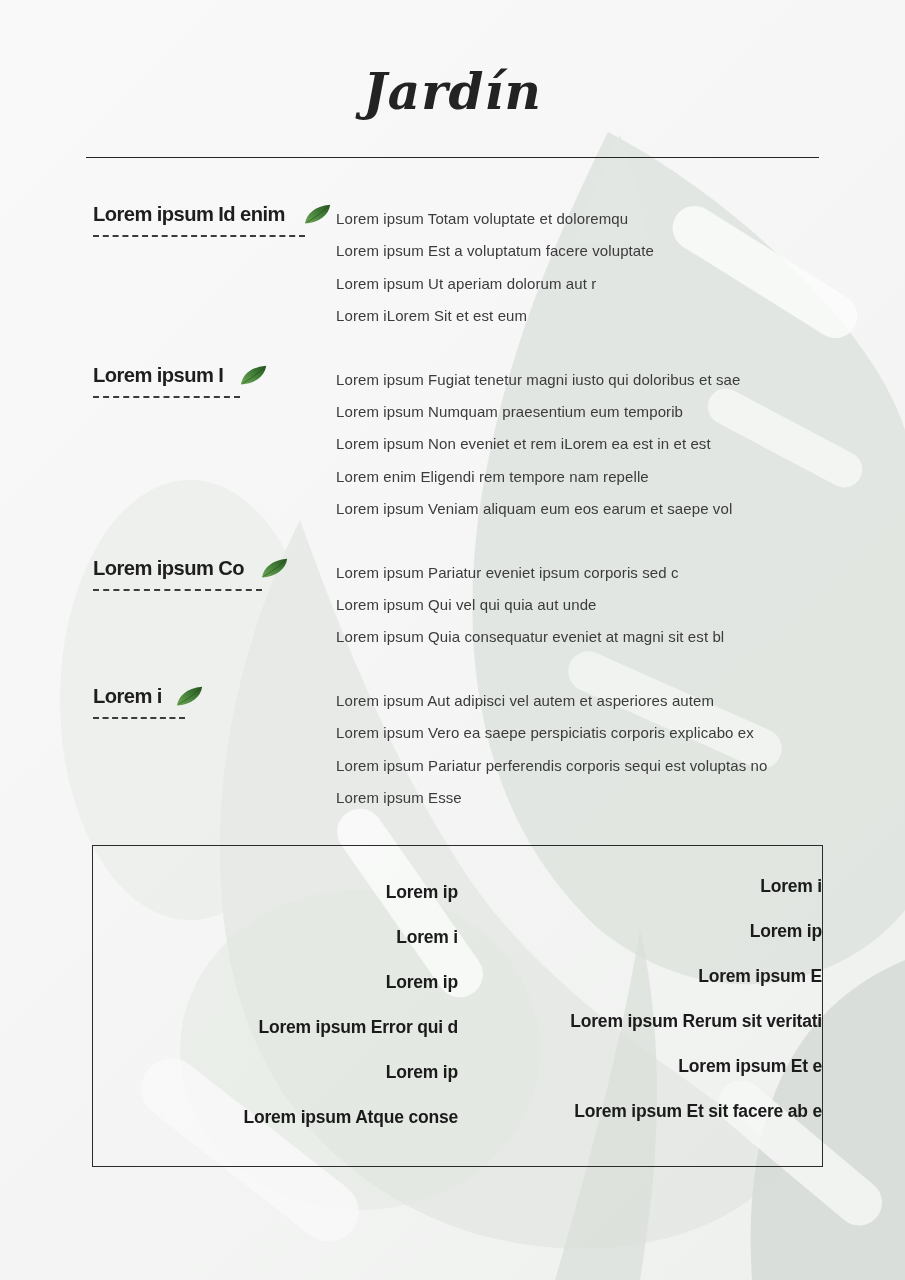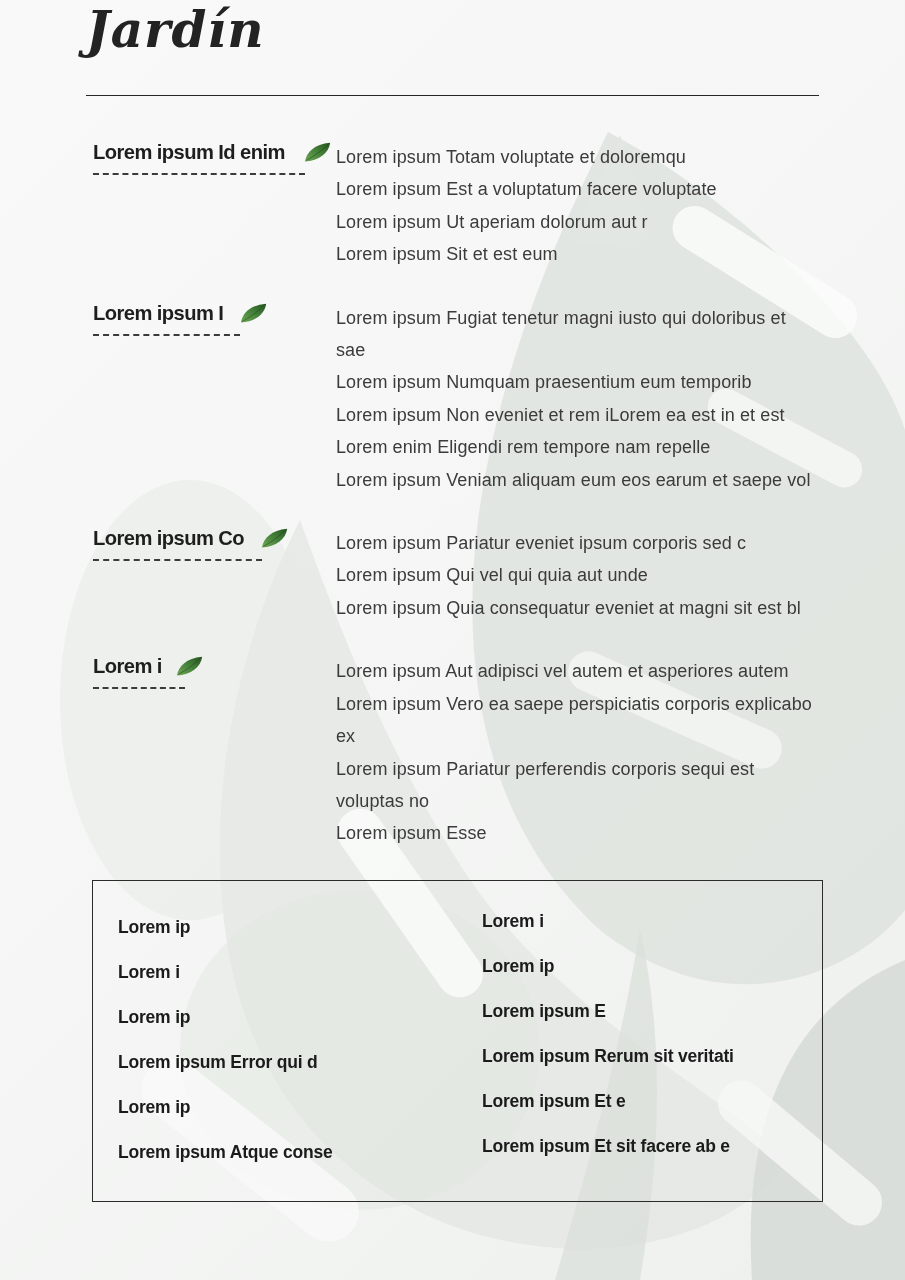--- a/index.html
+++ b/index.html
@@ -22,20 +22,22 @@
     pointer-events: none;
   }
   .content {
     position: relative;
     z-index: 1;
     padding: 0 86px;
   }
 
   
   .title {
+    margin-top: 62px;
+    text-align: center;
     font-family: "DejaVu Serif", serif;
     font-style: italic;
     font-weight: 700;
     font-size: 50px;
     letter-spacing: 1px;
     color: #232323;
   }
   .rule {
     margin-top: 36px;
     height: 0;
@@ -62,35 +64,36 @@
     margin-top: 9px;
     border-bottom: 2.4px dashed #3b3b3b;
   }
   .dash-0 { width: 212px; }
   .dash-1 { width: 147px; }
   .dash-2 { width: 169px; }
   .dash-3 { width: 92px; }
 
   .section-right { flex: 1; padding-top: 1px; }
   .menu-item {
-    font-size: 18px;
+    font-size: 15px;
     line-height: 32.4px;
     color: #3b3b3b;
     letter-spacing: 0.1px;
   }
 
   
   .box {
     margin-top: 20px;
     margin-left: 6px;
     margin-right: -4px;
     border: 1.6px solid #2b2b2b;
     display: flex;
     padding: 24px 0 26px 25px;
     min-height: 300px;
+    text-align: right;
   }
   .box-col { flex: 1; }
   .box-col.right { padding-top: 0; margin-top: -6px; padding-left: 24px; }
   .box-item {
     font-size: 17.5px;
     font-weight: 700;
     letter-spacing: -0.2px;
     color: #1b1b1b;
     line-height: 45px;
   }
@@ -156,21 +159,21 @@
             <svg class="leaf-icon" viewBox="0 0 32 24">
                 <use href="#leafShape"></use>
               </svg>
           </div>
           <div class="dashes dash-0"></div>
         </div>
         <div class="section-right">
           <div class="menu-item">Lorem ipsum Totam voluptate et doloremqu</div>
           <div class="menu-item">Lorem ipsum Est a voluptatum facere voluptate</div>
           <div class="menu-item">Lorem ipsum Ut aperiam dolorum aut r</div>
-          <div class="menu-item">Lorem ipsum Sit et est eum</div>
+          <div class="menu-item">Lorem iLorem Sit et est eum</div>
         </div>
       </div>
 
       <div class="section">
         <div class="section-left">
           <div class="heading-row">
             <span class="heading">Lorem ipsum I</span>
             <svg class="leaf-icon" viewBox="0 0 32 24">
                 <use href="#leafShape"></use>
               </svg>

